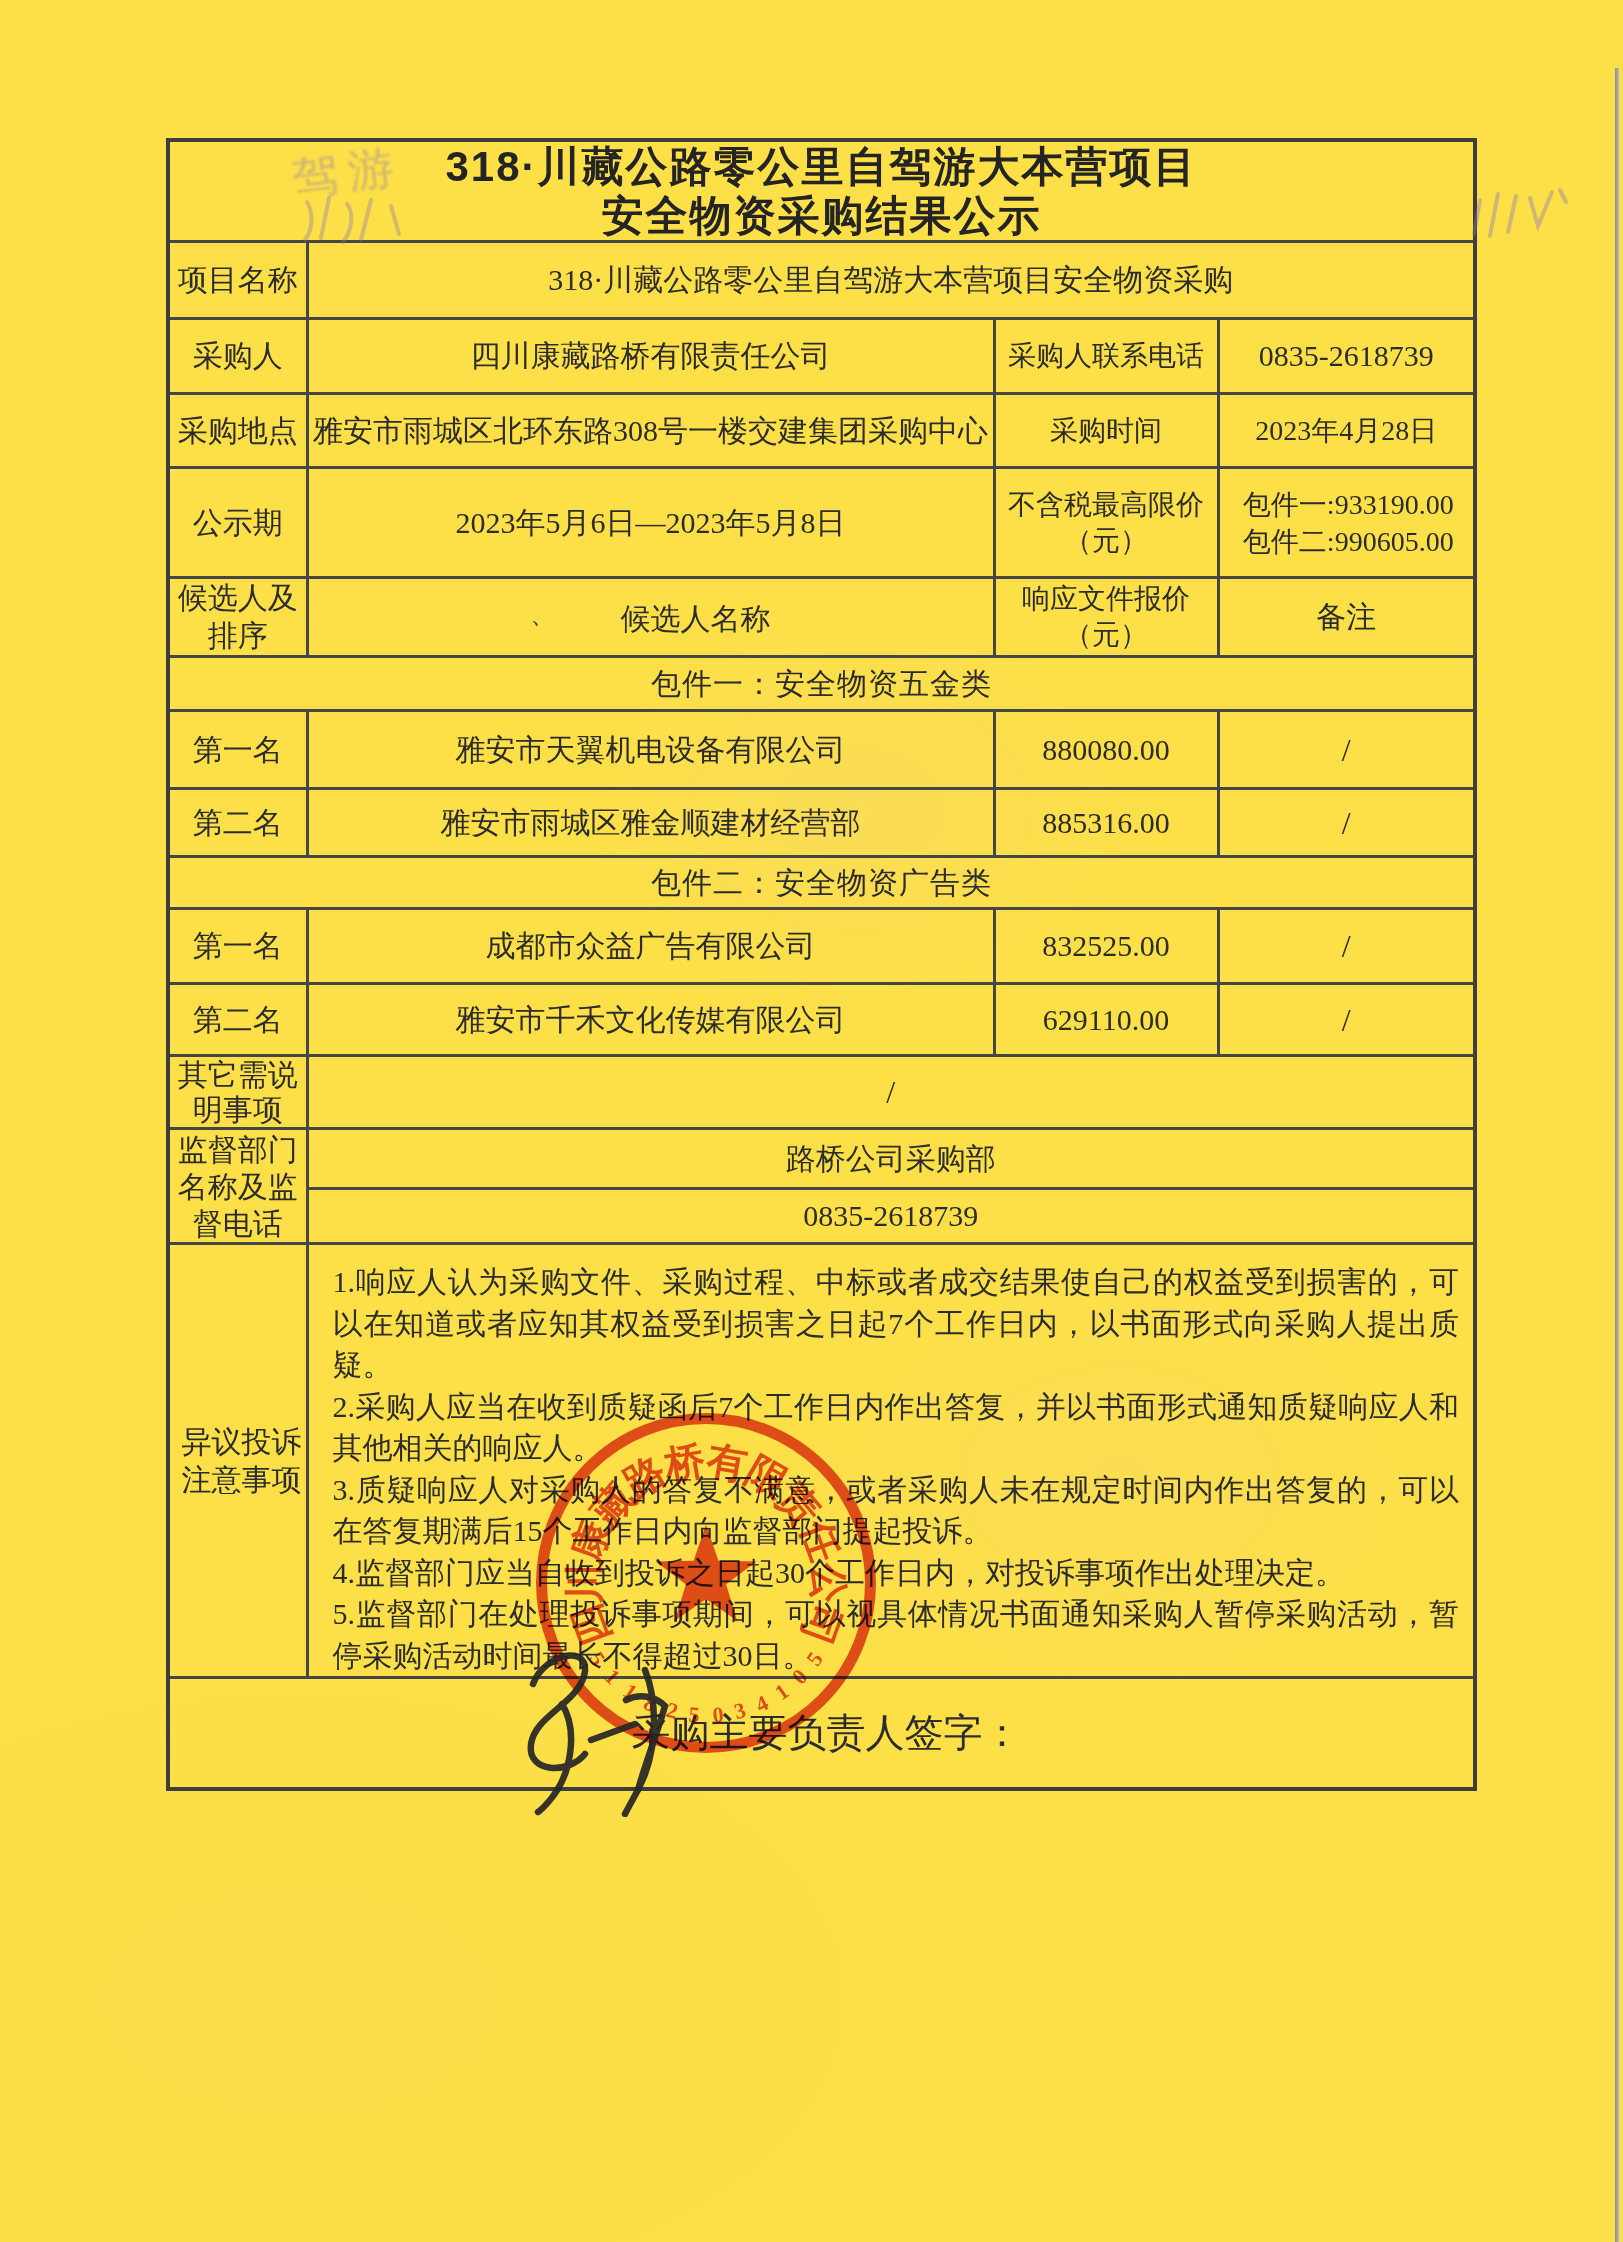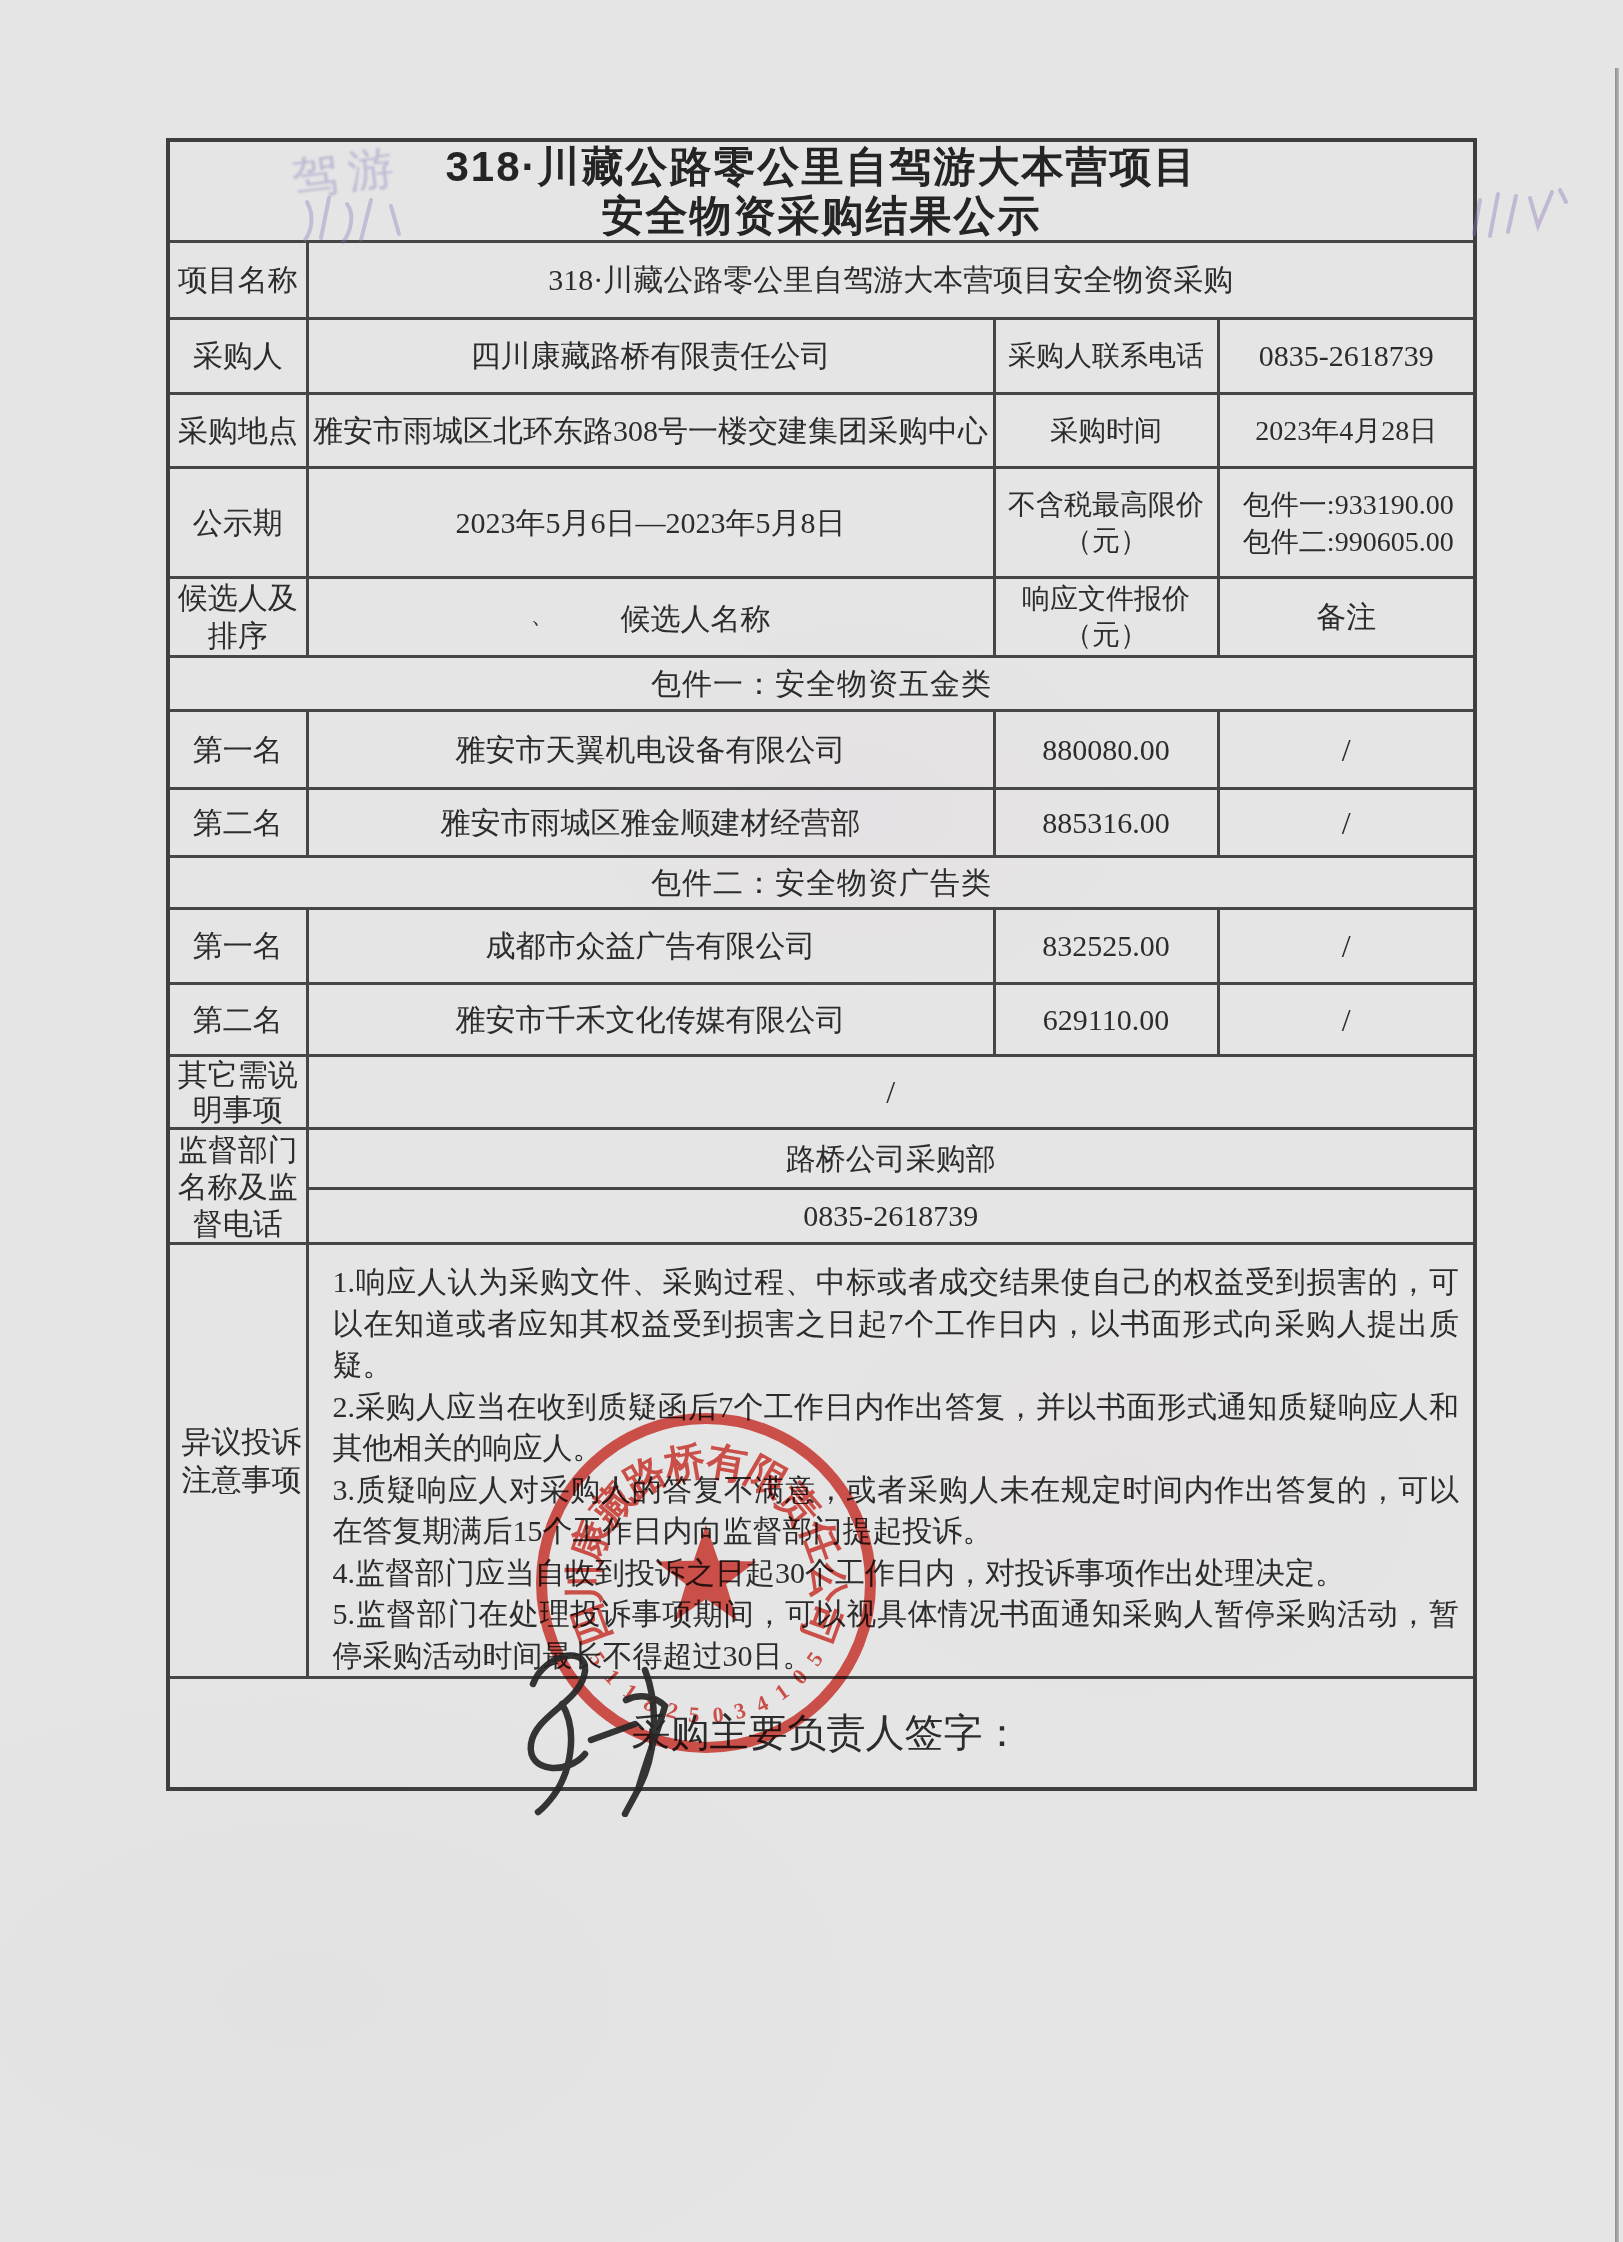--- a/index.html
+++ b/index.html
@@ -1,16 +1,16 @@
 <!DOCTYPE html>
 <html><head>
 <meta charset="utf-8">
 <style>
   html,body{margin:0;padding:0;background:#ffffff;}
-  #page{position:relative;width:1623px;height:2242px;background:#e5e5e5;overflow:hidden;
+  #page{position:relative;width:1623px;height:2242px;background:#fde047;overflow:hidden;
         font-family:"Liberation Serif",serif;color:#2d2d2d;}
   
   #page::before{content:"";position:absolute;inset:0;pointer-events:none;
     background:
       radial-gradient(420px 300px at 860px 810px, rgba(232,190,220,.10), rgba(232,190,220,0) 70%),
       radial-gradient(500px 360px at 1120px 1480px, rgba(232,190,220,.08), rgba(232,190,220,0) 70%),
       radial-gradient(900px 500px at 300px 2000px, rgba(120,120,120,.03), rgba(120,120,120,0) 70%);}
 
   table.doc{position:absolute;left:166px;top:138px;width:1307px;border-collapse:collapse;
             table-layout:fixed;border:4px solid #3e3e3e;}

